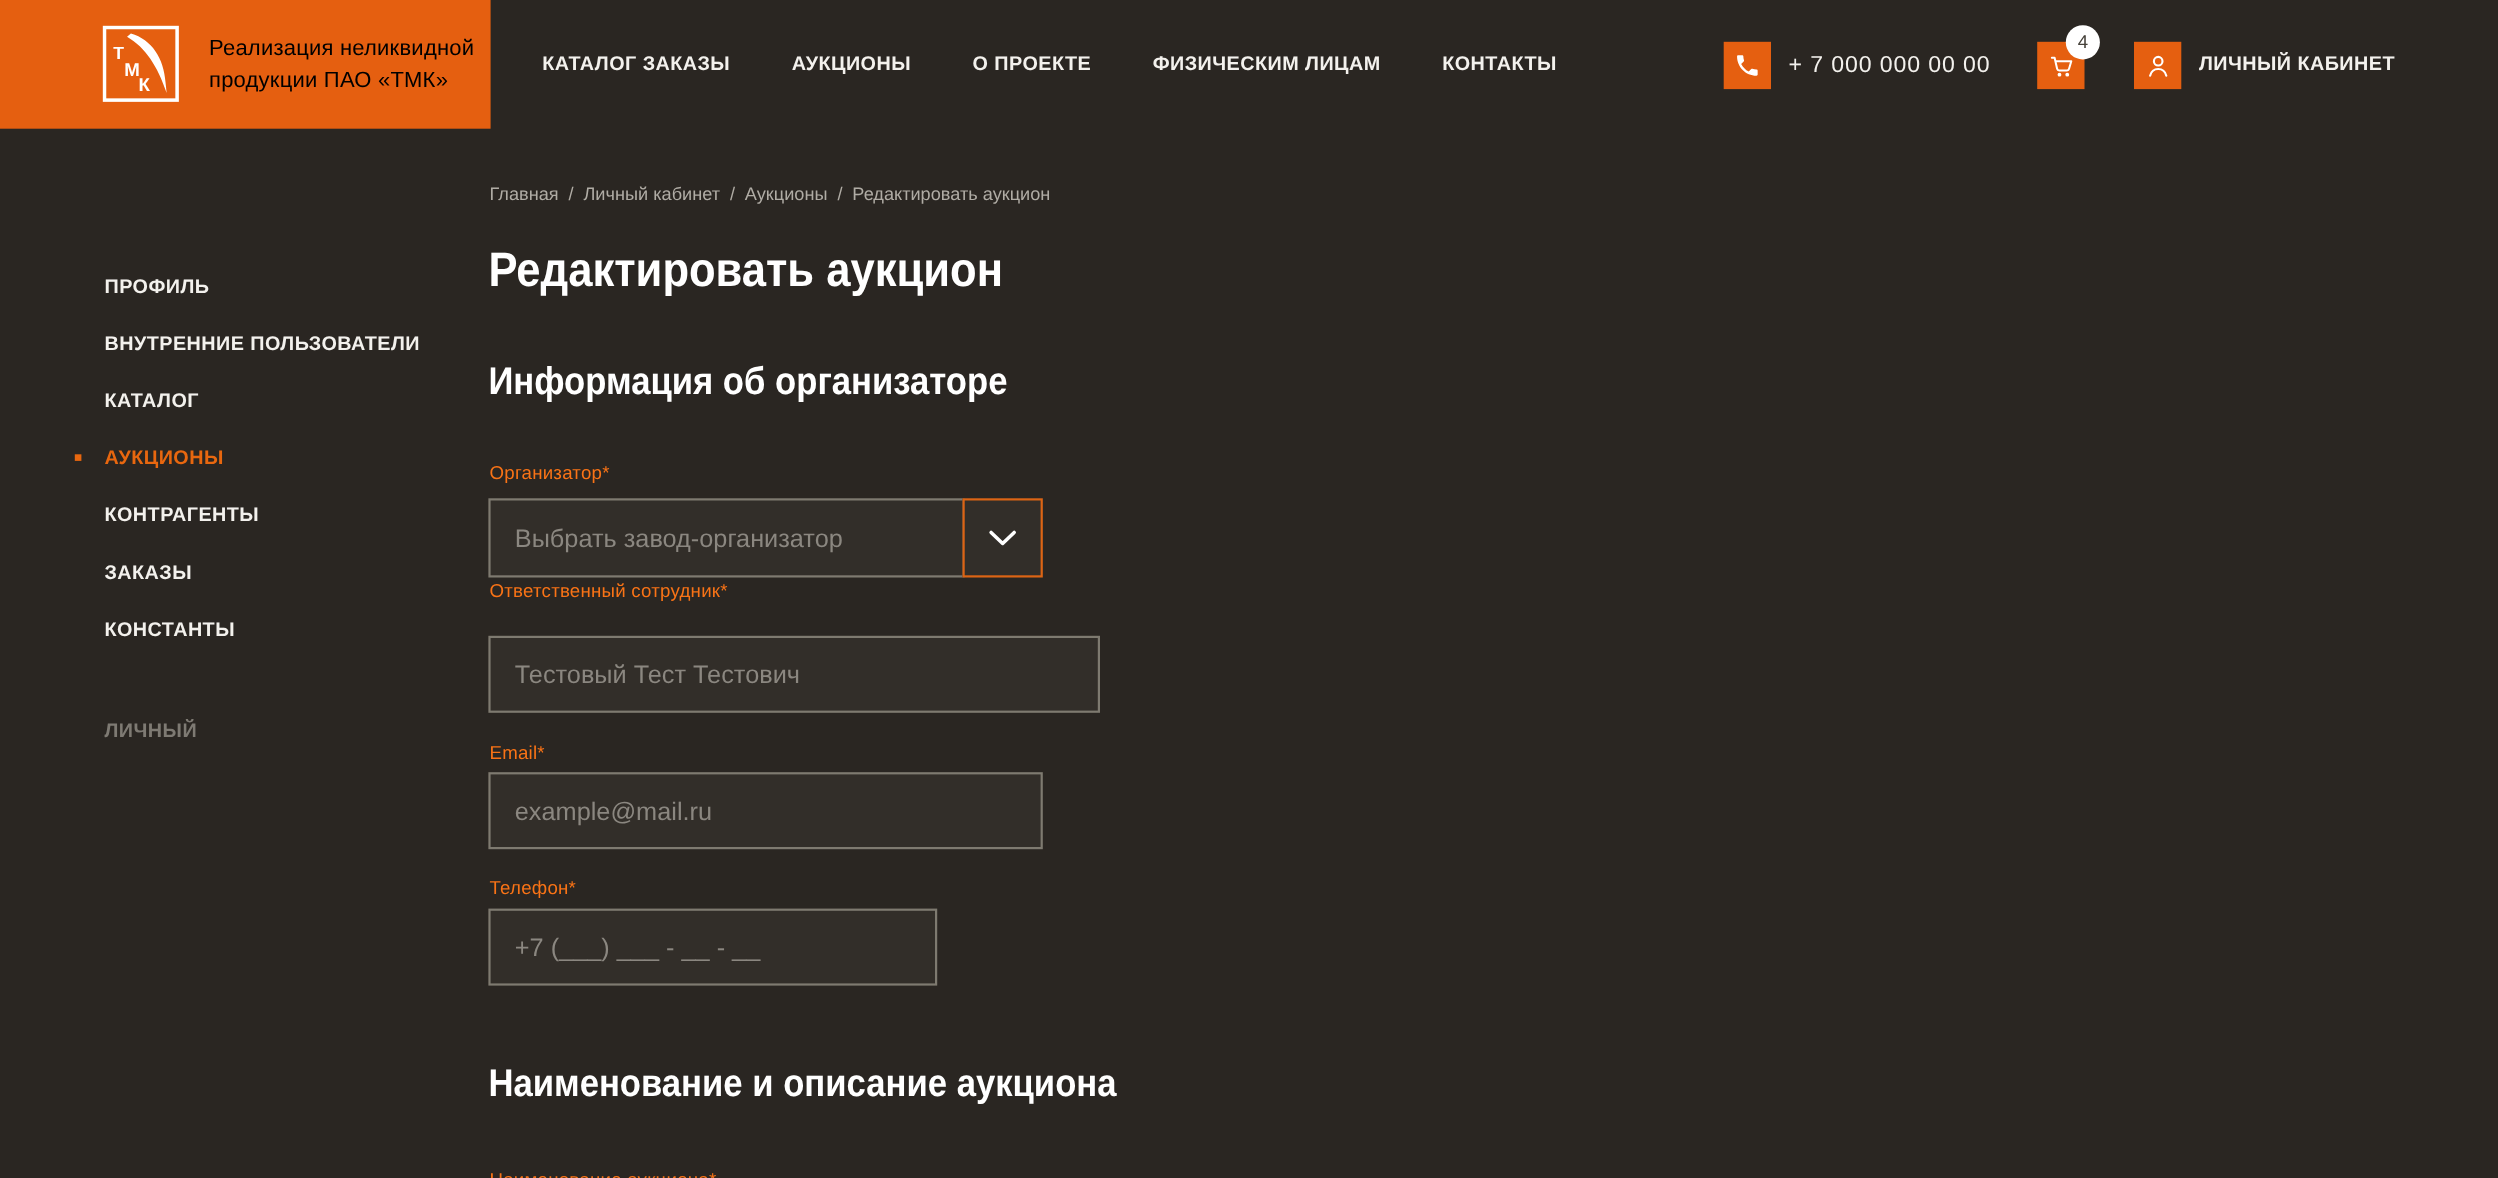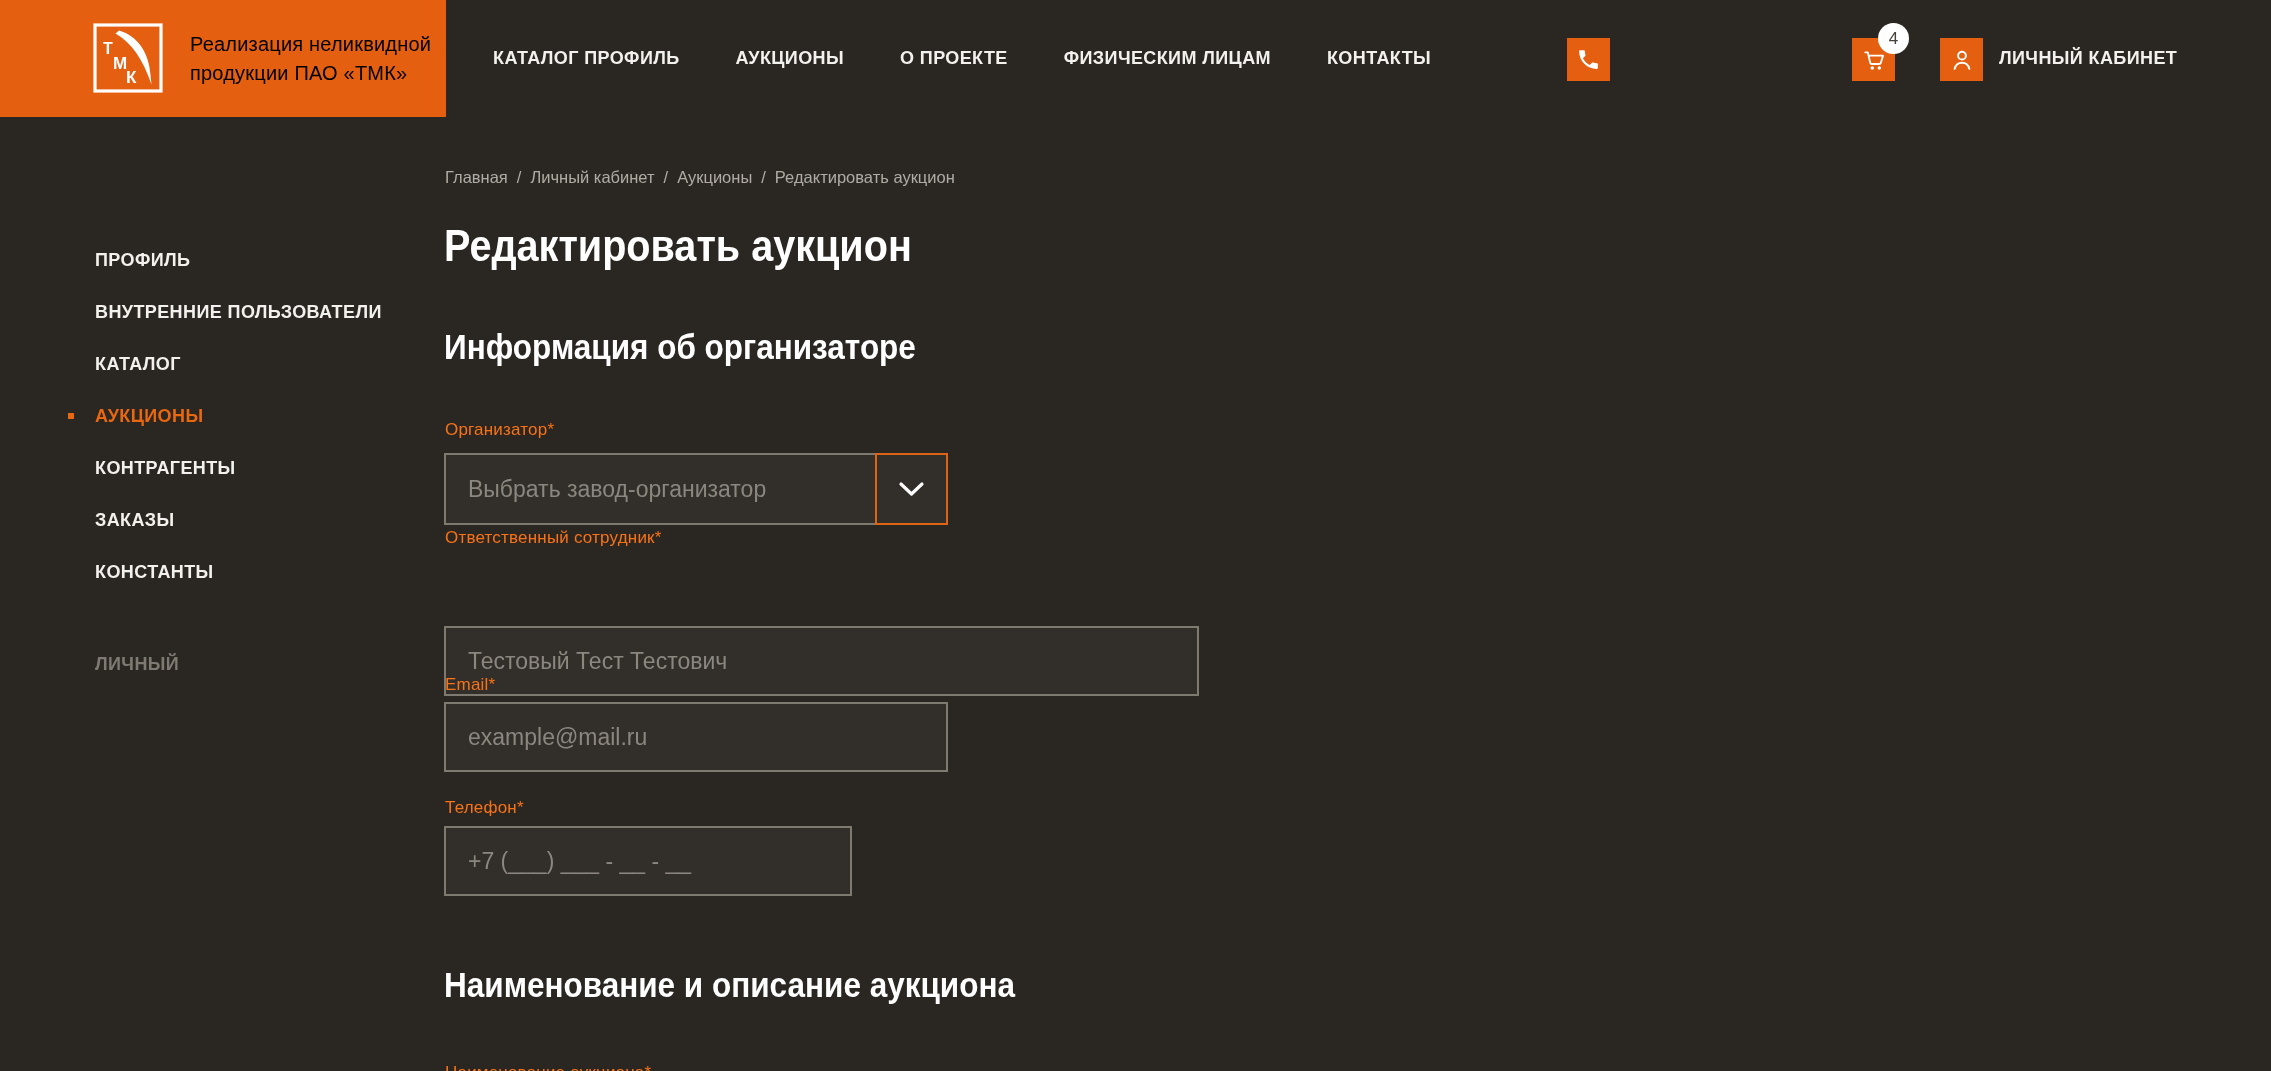--- a/index.html
+++ b/index.html
@@ -90,21 +90,21 @@
   .l-email     { top:675px; }
   .l-phone     { top:798px; }
   .l-partial   { top:1063px; }
   .text-input {
     position:absolute; left:444px; height:70px;
     background:#322e29; border:2px solid #7e7a70;
     font-family:"Liberation Sans", sans-serif;
     font-size:23px; color:#c8c4bd; padding:0 22px; outline:none;
   }
   .text-input::placeholder { color:#8b8780; opacity:1; }
-  .i-employee { top:578px; width:755px;margin-top:48px; }
+  .i-employee { top:578px; width:556px; }
   .i-email    { top:702px; width:504px; }
   .i-phone    { top:826px; width:408px; }
   .select-row { position:absolute; left:444px; top:453px; width:504px; height:72px; display:flex;justify-content:space-between; }
   .select-box {
     width:433px; height:72px; background:#322e29; border:2px solid #7e7a70;
     display:flex; align-items:center; padding-left:22px; cursor:pointer;
   }
   .select-placeholder { font-size:23px; color:#8b8780; white-space:nowrap; }
   .select-btn {
     width:73px; height:72px; margin-left:-2px;
@@ -125,32 +125,33 @@
       <text x="20" y="46" font-size="17" font-weight="bold" fill="#ffffff">М</text>
       <text x="33" y="60" font-size="17" font-weight="bold" fill="#ffffff">К</text>
     </svg>
     <div class="logo-tagline">
       <div>Реализация неликвидной</div>
       <div>продукции ПАО «ТМК»</div>
     </div>
   </div>
 
   <nav class="main-nav">
-    <span class="nav-item">КАТАЛОГ ПРОФИЛЬ</span>
+    <span class="nav-item">КАТАЛОГ ЗАКАЗЫ</span>
     <span class="nav-item">АУКЦИОНЫ</span>
     <span class="nav-item">О ПРОЕКТЕ</span>
     <span class="nav-item">ФИЗИЧЕСКИМ ЛИЦАМ</span>
     <span class="nav-item">КОНТАКТЫ</span>
   </nav>
 
   <div class="icon-square sq-phone">
     <svg width="25" height="25" viewBox="0 0 24 24">
       <path fill="#ffffff" d="M6.62 10.79c1.44 2.83 3.76 5.15 6.59 6.59l2.2-2.2c.27-.27.67-.36 1.02-.24 1.12.37 2.33.57 3.57.57.55 0 1 .45 1 1V20c0 .55-.45 1-1 1-9.39 0-17-7.61-17-17 0-.55.45-1 1-1h3.5c.55 0 1 .45 1 1 0 1.25.2 2.45.57 3.57.11.35.03.74-.25 1.02l-2.2 2.2z"></path>
     </svg>
   </div>
+  <div class="phone-number">+ 7 000 000 00 00</div>
 
   <div class="icon-square sq-cart">
     <svg width="26" height="26" viewBox="0 0 24 24">
       <path d="M4 5h2.3l2.1 9.3a1.8 1.8 0 0 0 1.76 1.4h6.5a1.8 1.8 0 0 0 1.76-1.4L20.3 8H7" fill="none" stroke="#ffffff" stroke-width="1.7" stroke-linecap="round" stroke-linejoin="round"></path>
       <circle cx="10.4" cy="19.3" r="1.6" fill="#ffffff"></circle>
       <circle cx="16.9" cy="19.3" r="1.6" fill="#ffffff"></circle>
     </svg>
   </div>
   <div class="cart-badge">4</div>
 

